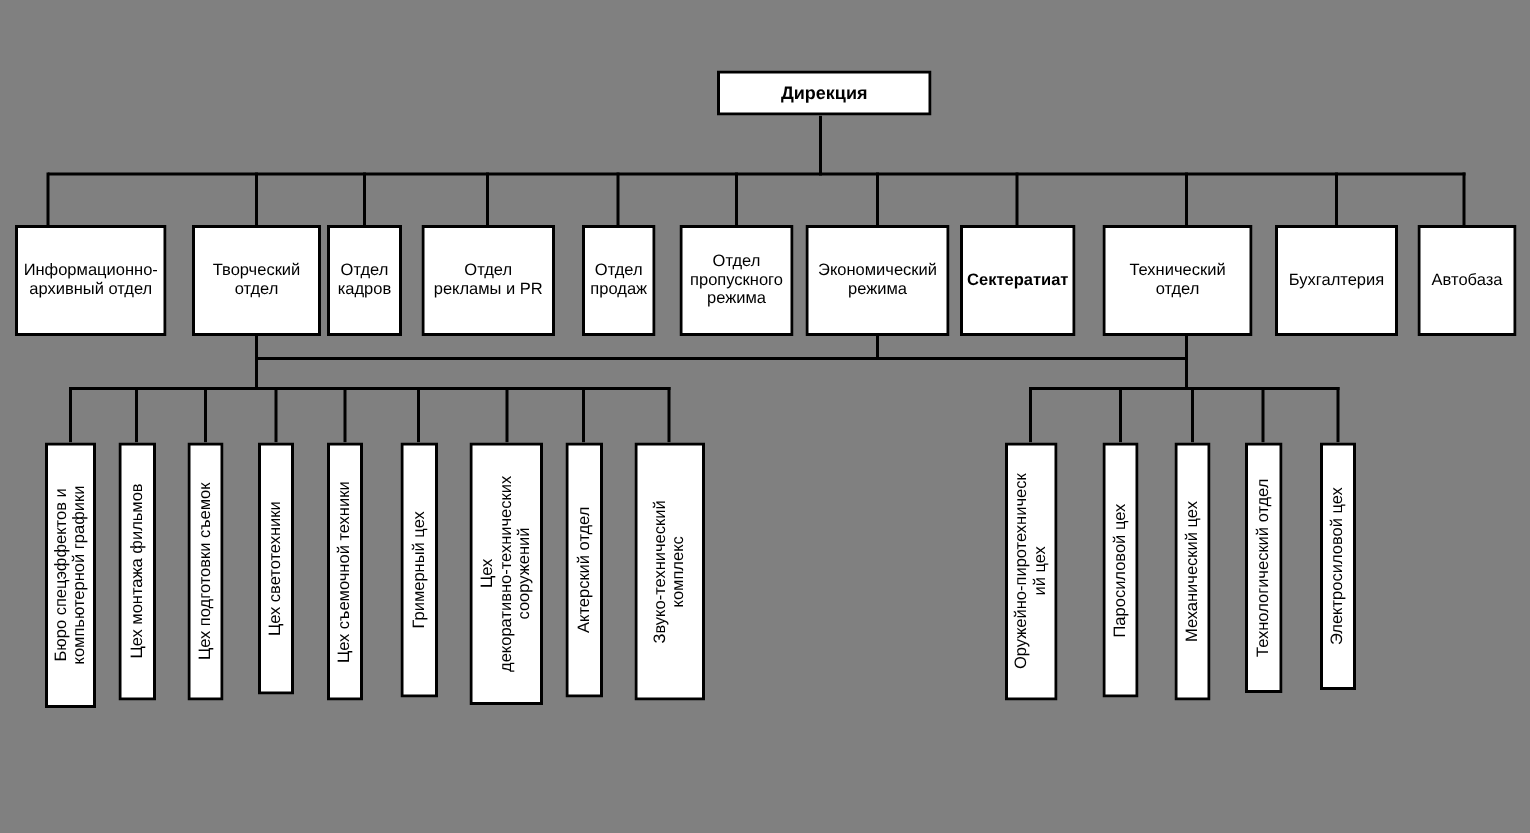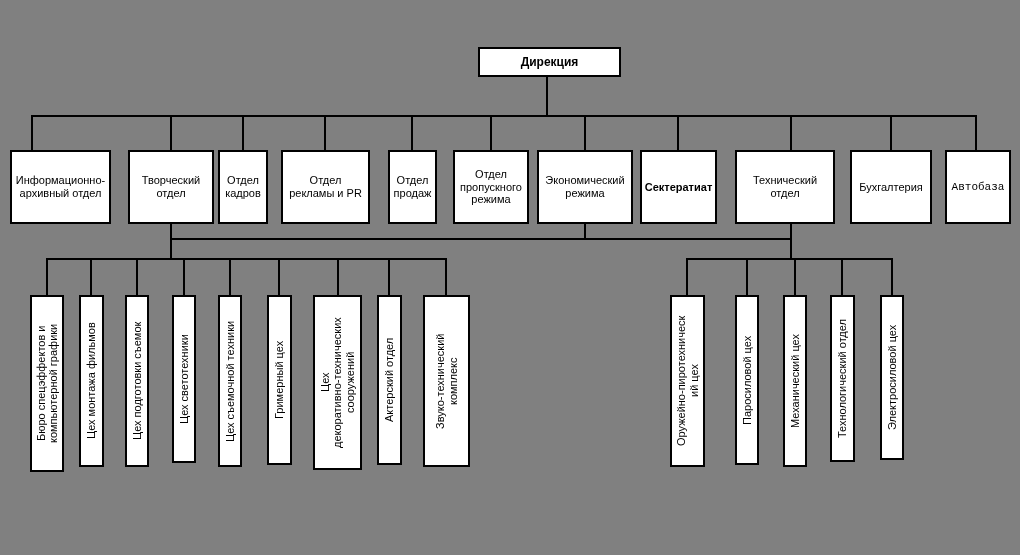--- a/index.html
+++ b/index.html
@@ -102,21 +102,21 @@
 продаж</div>
   <div class="box" style="left:453px;top:150px;width:76px;height:74px;">Отдел
 пропускного
 режима</div>
   <div class="box" style="left:537px;top:150px;width:96px;height:74px;">Экономический
 режима</div>
   <div class="box" style="left:640px;top:150px;width:77px;height:74px;font-weight:bold;">Сектератиат</div>
   <div class="box" style="left:735px;top:150px;width:100px;height:74px;">Технический
 отдел</div>
   <div class="box" style="left:850px;top:150px;width:82px;height:74px;">Бухгалтерия</div>
-  <div class="box" style="left:945px;top:150px;width:66px;height:74px;font-family:Liberation Mono, monospace;">Автобаза</div>
+  <div class="box" style="left:945px;top:150px;width:66px;height:74px;">Автобаза</div>
 
   <div class="box vbox" style="left:30px;top:295px;width:34px;height:177px;">Бюро спецэффектов и
 компьютерной графики</div>
   <div class="box vbox" style="left:79px;top:295px;width:25px;height:172px;">Цех монтажа фильмов</div>
   <div class="box vbox" style="left:125px;top:295px;width:24px;height:172px;">Цех подготовки съемок</div>
   <div class="box vbox" style="left:172px;top:295px;width:24px;height:168px;">Цех светотехники</div>
   <div class="box vbox" style="left:218px;top:295px;width:24px;height:172px;">Цех съемочной техники</div>
   <div class="box vbox" style="left:267px;top:295px;width:25px;height:170px;">Гримерный цех</div>
   <div class="box vbox" style="left:313px;top:295px;width:49px;height:175px;">Цех
 декоративно-технических

